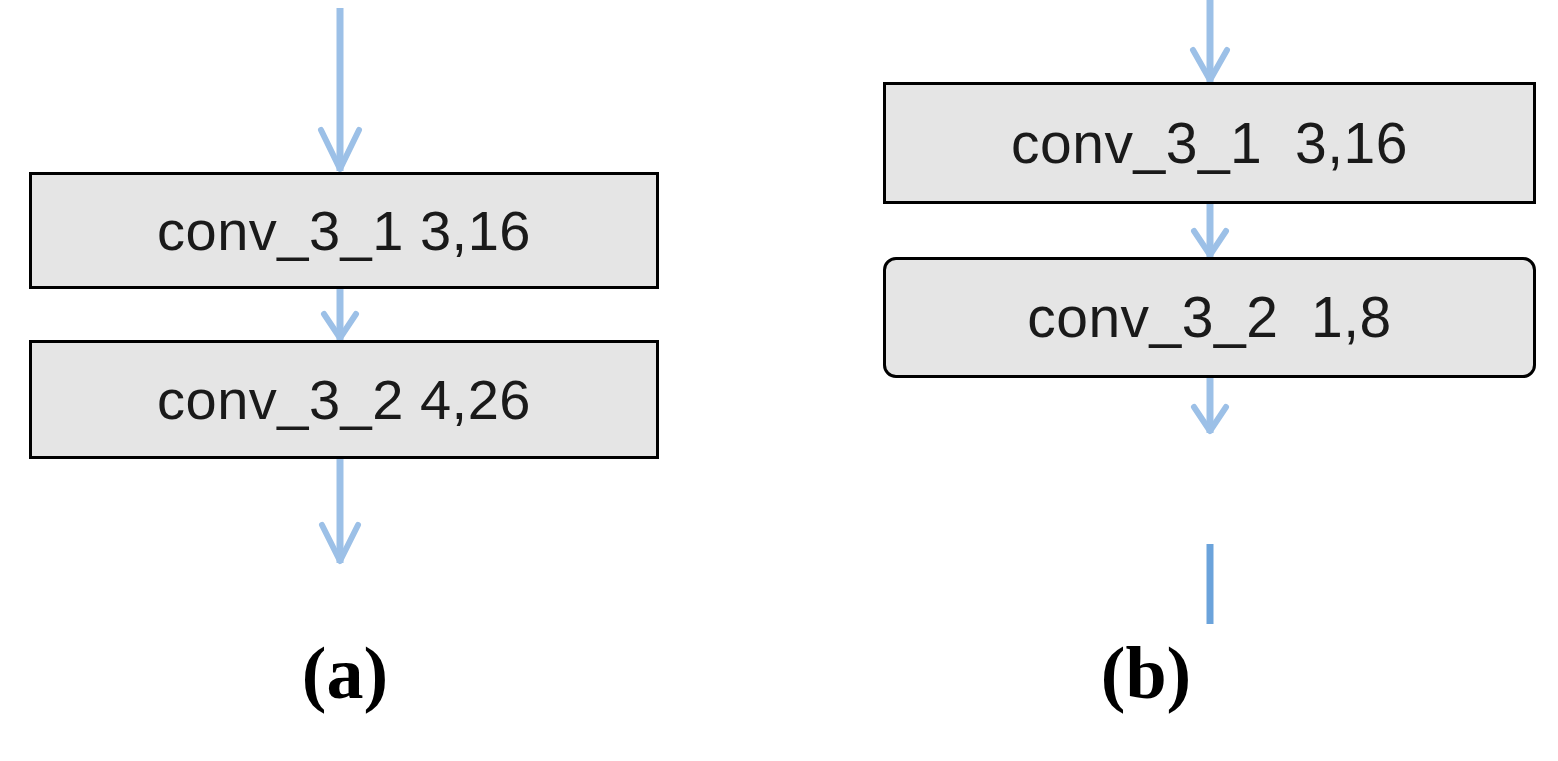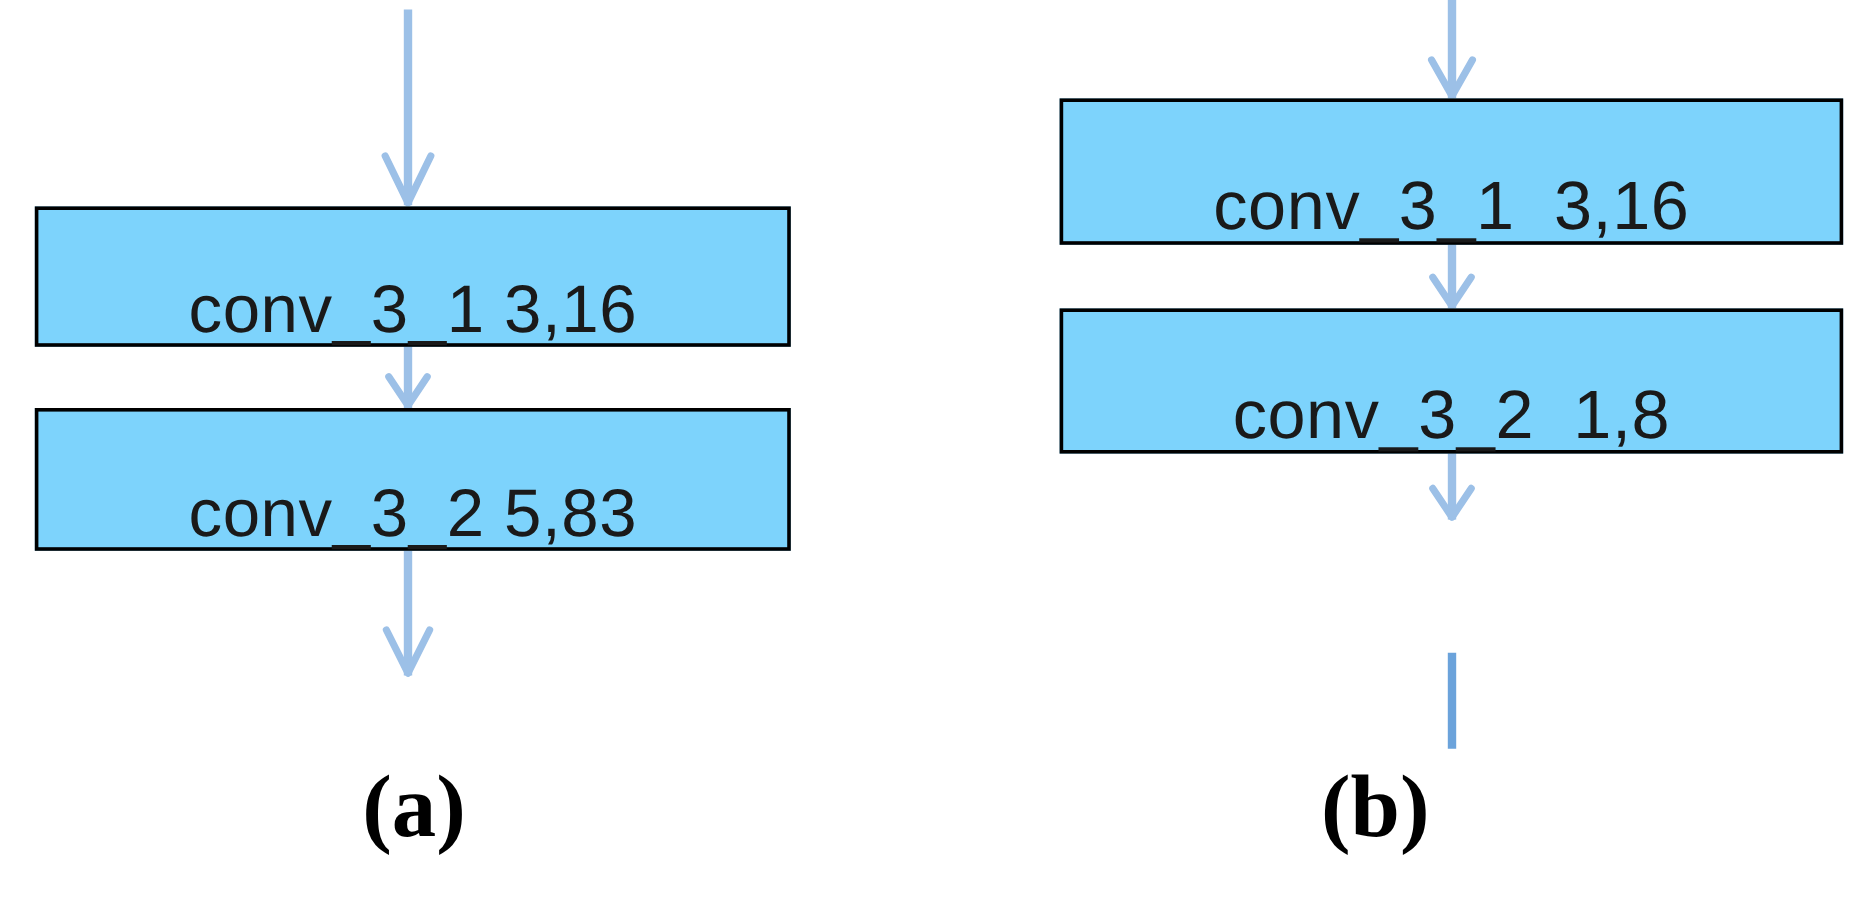--- a/index.html
+++ b/index.html
@@ -26,43 +26,43 @@
     top: 0;
     height: 761px;
   }
   #panel-a { left: 0px;   width: 780px; }
   #panel-b { left: 780px; width: 778px; }
 
   
   .layer-box {
     position: absolute;
     box-sizing: border-box;
-    background: #7dd3fc;
+    background: #e5e5e5;
     border: 3px solid #000000;
     display: flex;
-    align-items: flex-end;
+    align-items: center;
     justify-content: center;
     z-index: 3;
   }
   .layer-label {
     font-family: "Liberation Sans", sans-serif;
     color: #1a1a1a;
     white-space: pre;
     line-height: 1;
     letter-spacing: 0.5px;
   }
 
   
   #a-box-1 { left: 29px; top: 172px; width: 630px; height: 117px; }
   #a-box-2 { left: 29px; top: 340px; width: 630px; height: 119px; }
   #panel-a .layer-label { font-size: 56px; }
 
   
   #b-box-1 { left: 103px; top: 82px;  width: 653px; height: 122px; }
-  #b-box-2 { left: 103px; top: 257px; width: 653px; height: 121px; }
+  #b-box-2 { left: 103px; top: 257px; width: 653px; height: 121px; border-radius: 13px; }
   #b-box-3 { left: 103px; top: 433px; width: 653px; height: 113px; }
   #panel-b .layer-label { font-size: 57px; }
 
   
   .connector {
     position: absolute;
     z-index: 1;
   }
   .connector svg { display: block; overflow: visible; }
 
@@ -99,21 +99,21 @@
     </div>
 
     <div class="connector" style="left:310px; top:288px;">
       <svg width="60" height="54" viewBox="0 0 60 54">
         <line x1="30" y1="0" x2="30" y2="52" stroke="#9cc0e7" stroke-width="7"></line>
         <path d="M 14 26 L 30 50 L 46 26" fill="none" stroke="#9cc0e7" stroke-width="6" stroke-linecap="round" stroke-linejoin="round"></path>
       </svg>
     </div>
 
     <div class="layer-box" id="a-box-2">
-      <span class="layer-label">conv_3_2 5,83</span>
+      <span class="layer-label">conv_3_2 4,26</span>
     </div>
 
     <div class="connector" style="left:310px; top:457px;">
       <svg width="60" height="110" viewBox="0 0 60 110">
         <line x1="30" y1="0" x2="30" y2="106" stroke="#9cc0e7" stroke-width="7"></line>
         <path d="M 12 68 L 30 104 L 48 68" fill="none" stroke="#9cc0e7" stroke-width="6" stroke-linecap="round" stroke-linejoin="round"></path>
       </svg>
     </div>
 
     <div class="panel-caption" id="caption-a">(a)</div>

